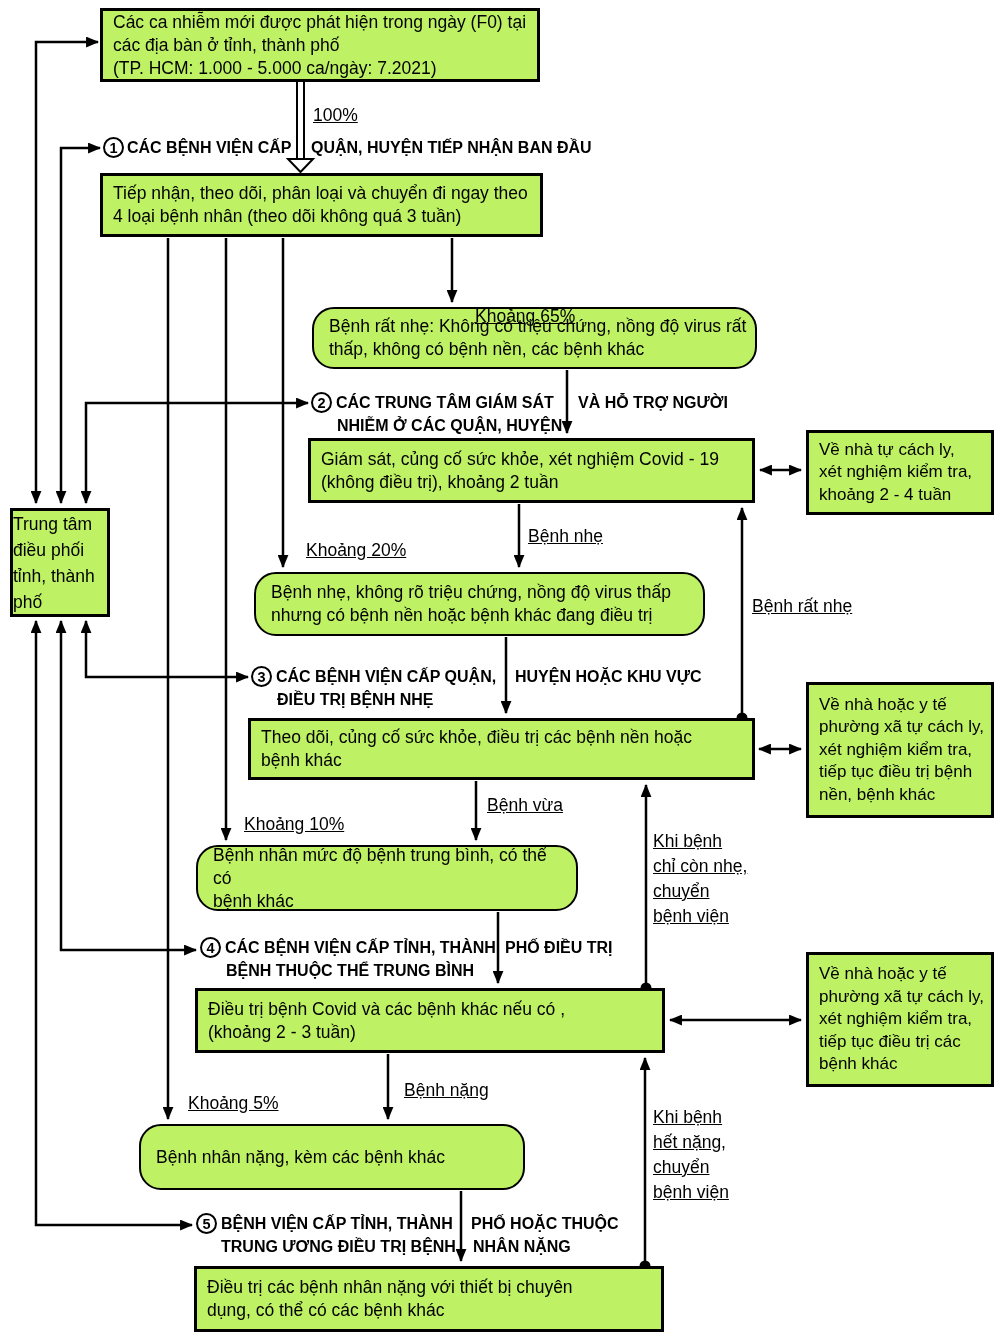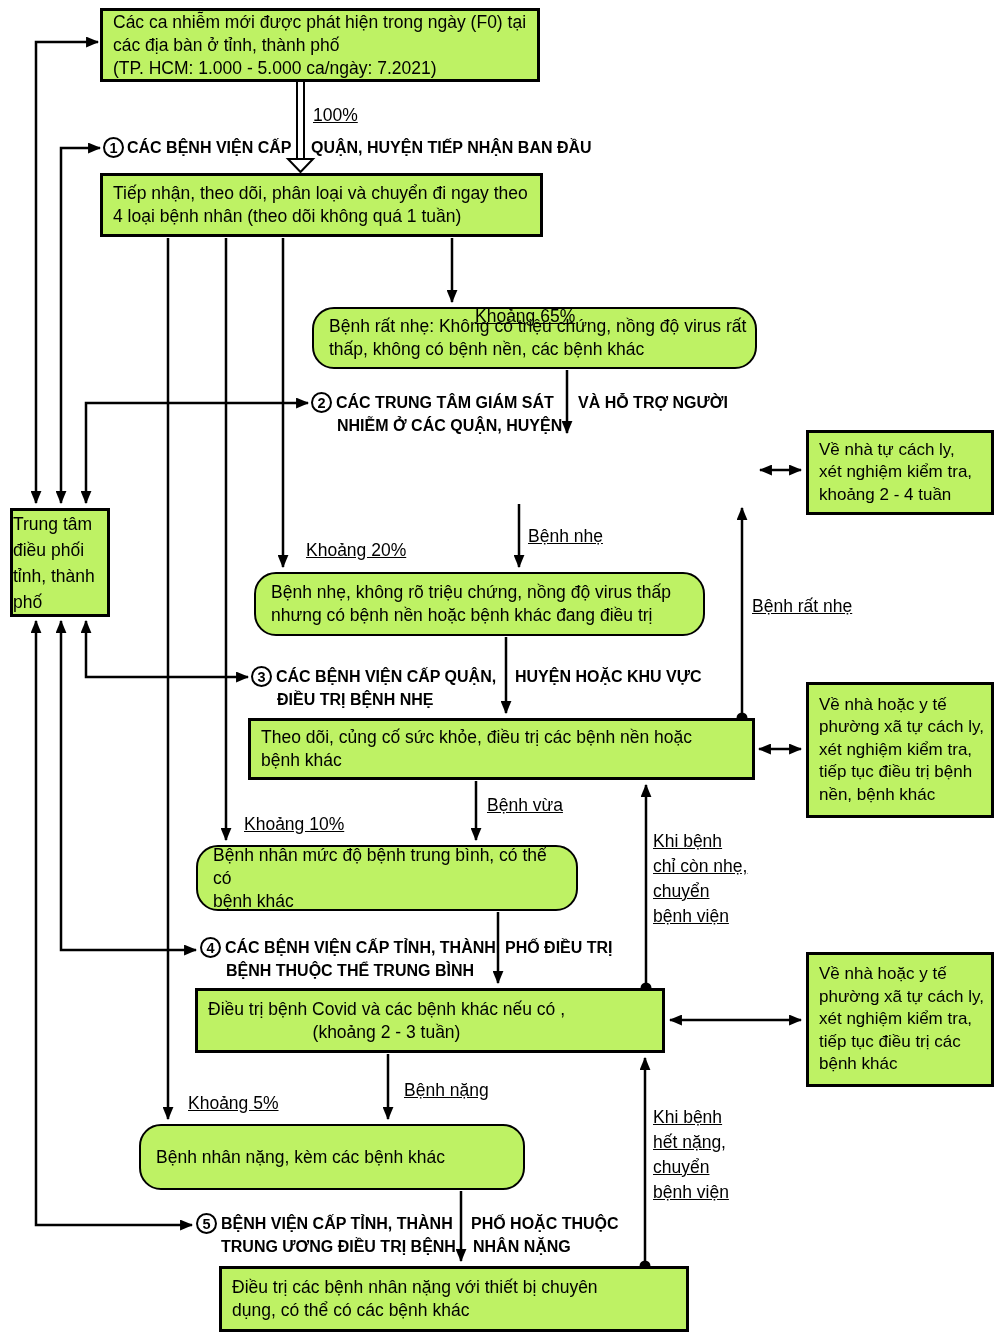--- a/index.html
+++ b/index.html
@@ -81,57 +81,59 @@
       <path d="M 759,749 H 801" marker-start="url(#ah)" marker-end="url(#ah)"></path>
       <path d="M 670,1020 H 801" marker-start="url(#ah)" marker-end="url(#ah)"></path>
     </g>
   </svg>
 
   <div class="box" style="left:100px; top:8px; width:440px; height:74px;">Các ca nhiễm mới được phát hiện trong ngày (F0) tại
 các địa bàn ở tỉnh, thành phố
 (TP. HCM: 1.000 - 5.000 ca/ngày: 7.2021)</div>
 
   <div class="box" style="left:100px; top:173px; width:443px; height:64px;">Tiếp nhận, theo dõi, phân loại và chuyển đi ngay theo
-4 loại bệnh nhân (theo dõi không quá 1 tuần)</div>
+4 loại bệnh nhân (theo dõi không quá 3 tuần)</div>
 
   <div class="box round" style="left:312px; top:307px; width:445px; height:62px;">Bệnh rất nhẹ: Không có triệu chứng, nồng độ virus rất
 thấp, không có bệnh nền, các bệnh khác</div>
 
+  <div class="box thick" style="left:308px; top:438px; width:447px; height:65px;">Giám sát, củng cố sức khỏe, xét nghiệm Covid - 19
+(không điều trị), khoảng 2 tuần</div>
 
   <div class="box thick sideb" style="left:806px; top:430px; width:188px; height:85px;">Về nhà tự cách ly,
 xét nghiệm kiểm tra,
 khoảng 2 - 4 tuần</div>
 
   <div class="box round" style="left:254px; top:572px; width:451px; height:64px;">Bệnh nhẹ, không rõ triệu chứng, nồng độ virus thấp
 nhưng có bệnh nền hoặc bệnh khác đang điều trị</div>
 
   <div class="box thick" style="left:248px; top:718px; width:507px; height:62px;">Theo dõi, củng cố sức khỏe, điều trị các bệnh nền hoặc
 bệnh khác</div>
 
   <div class="box thick sideb" style="left:806px; top:682px; width:188px; height:136px;">Về nhà hoặc y tế
 phường xã tự cách ly,
 xét nghiệm kiểm tra,
 tiếp tục điều trị bệnh
 nền, bệnh khác</div>
 
   <div class="box round" style="left:196px; top:845px; width:382px; height:66px;">Bệnh nhân mức độ bệnh trung bình, có thể có
 bệnh khác</div>
 
-  <div class="box thick" style="left:195px; top:988px; width:470px; height:65px;text-align:center;">Điều trị bệnh Covid và các bệnh khác nếu có ,
+  <div class="box thick" style="left:195px; top:988px; width:470px; height:65px;">Điều trị bệnh Covid và các bệnh khác nếu có ,
 (khoảng 2 - 3 tuần)</div>
 
   <div class="box thick sideb" style="left:806px; top:952px; width:188px; height:135px;">Về nhà hoặc y tế
 phường xã tự cách ly,
 xét nghiệm kiểm tra,
 tiếp tục điều trị các
 bệnh khác</div>
 
   <div class="box round" style="left:139px; top:1124px; width:386px; height:66px;">Bệnh nhân nặng, kèm các bệnh khác</div>
 
-  <div class="box thick" style="left:194px; top:1266px; width:470px; height:66px;margin-left:25px;">Điều trị các bệnh nhân nặng với thiết bị chuyên
+  <div class="box thick" style="left:194px; top:1266px; width:470px; height:66px;">Điều trị các bệnh nhân nặng với thiết bị chuyên
 dụng, có thể có các bệnh khác</div>
 
   <div class="box thick" style="left:10px; top:508px; width:100px; height:109px; line-height:26px; padding-left:0;">Trung tâm
 điều phối
 tỉnh, thành
 phố</div>
 
   <div class="num" style="left:103px; top:137px;">1</div>
   <span class="stage" style="left:127px; top:139px;">CÁC BỆNH VIỆN CẤP</span>
   <span class="stage" style="left:311px; top:139px;">QUẬN, HUYỆN TIẾP NHẬN BAN ĐẦU</span>

